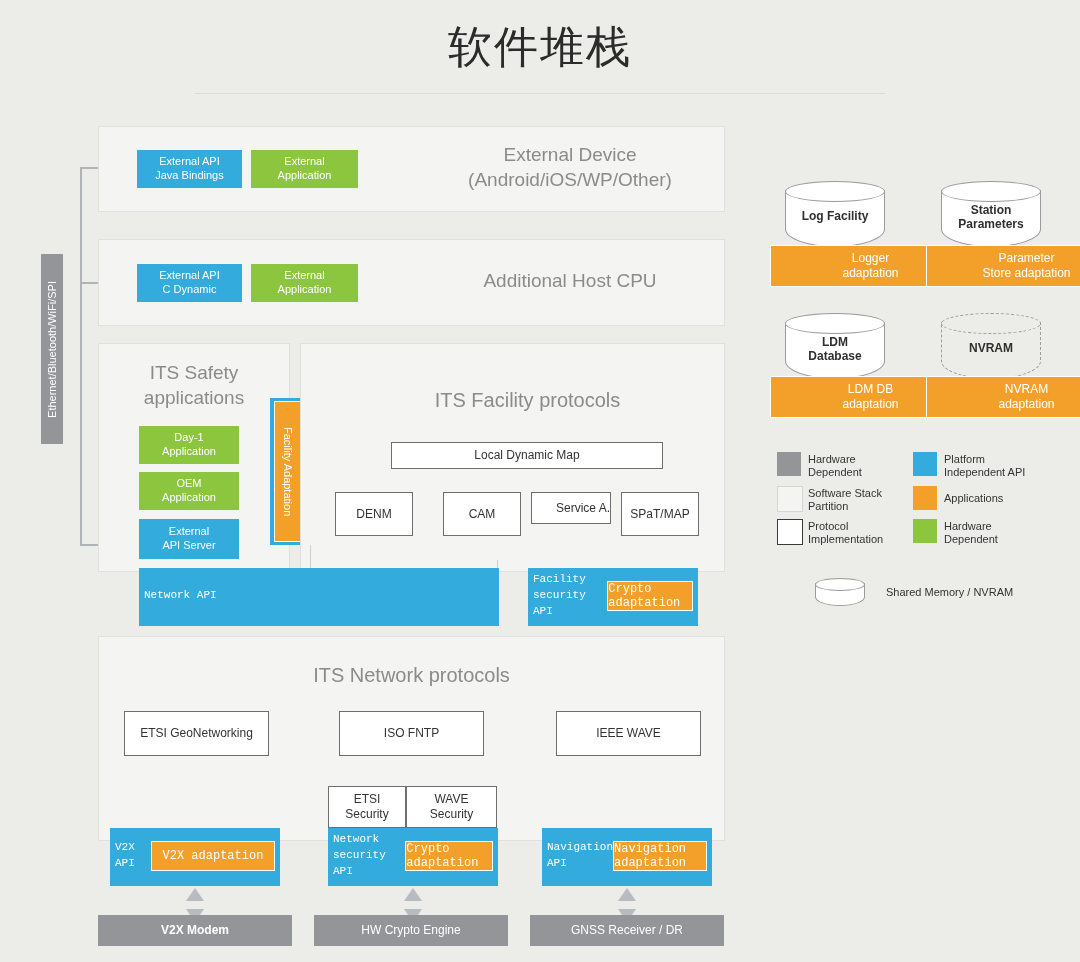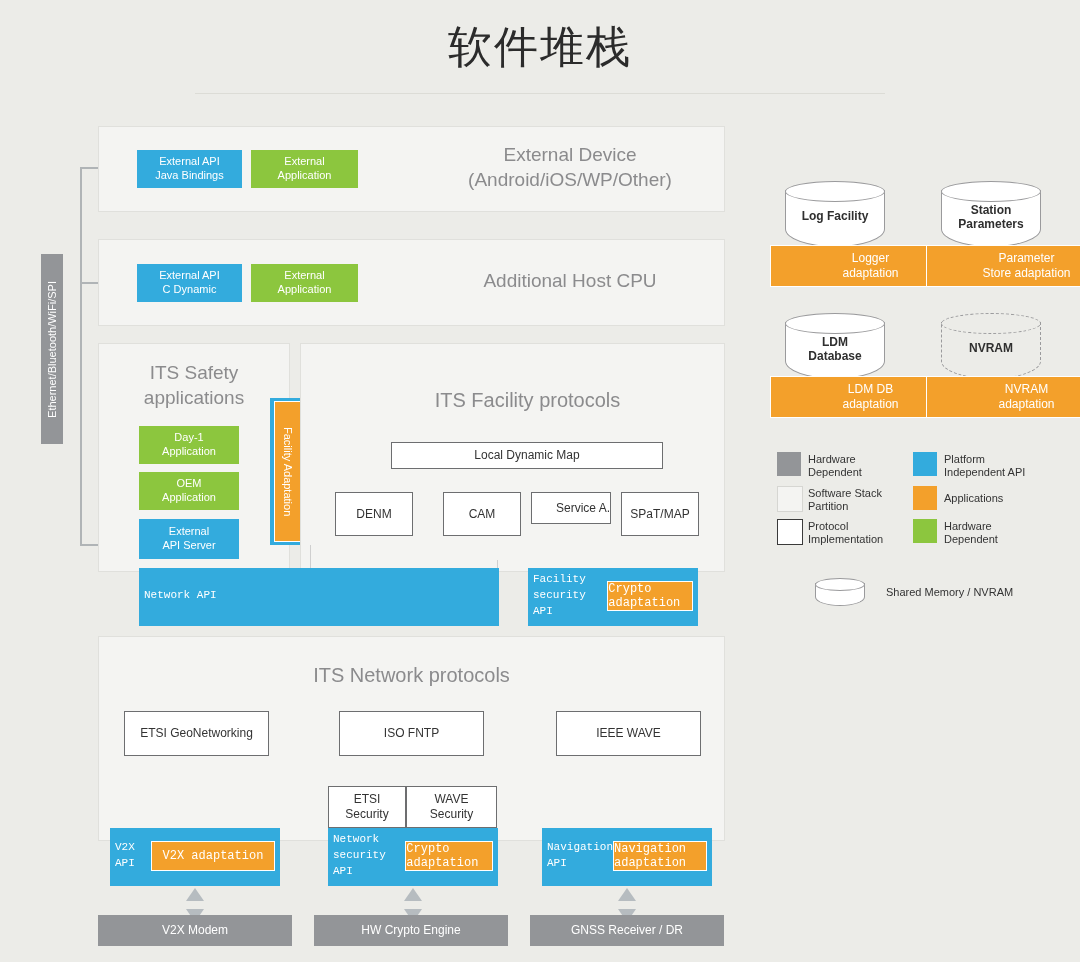--- a/index.html
+++ b/index.html
@@ -271,21 +271,21 @@
 </div>
 <div class="dblarrow" style="left:404px;top:888px;">
   <div class="up"></div>
     <div class="dn"></div>
 </div>
 <div class="dblarrow" style="left:618px;top:888px;">
   <div class="up"></div>
     <div class="dn"></div>
 </div>
 
-<div class="abs box gray fs12" style="left:98px;top:915px;width:194px;height:31px;">
+<div class="abs box gray fs12" style="left:98px;top:915px;width:194px;height:31px;font-weight:bold;">
   <span>V2X Modem</span>
 </div>
 <div class="abs box gray fs12" style="left:314px;top:915px;width:194px;height:31px;">
   <span>HW Crypto Engine</span>
 </div>
 <div class="abs box gray fs12" style="left:530px;top:915px;width:194px;height:31px;">
   <span>GNSS Receiver / DR</span>
 </div>
 
 <div class="cyl-wrap" style="left:785px;top:181px;width:100px;height:66px;">

